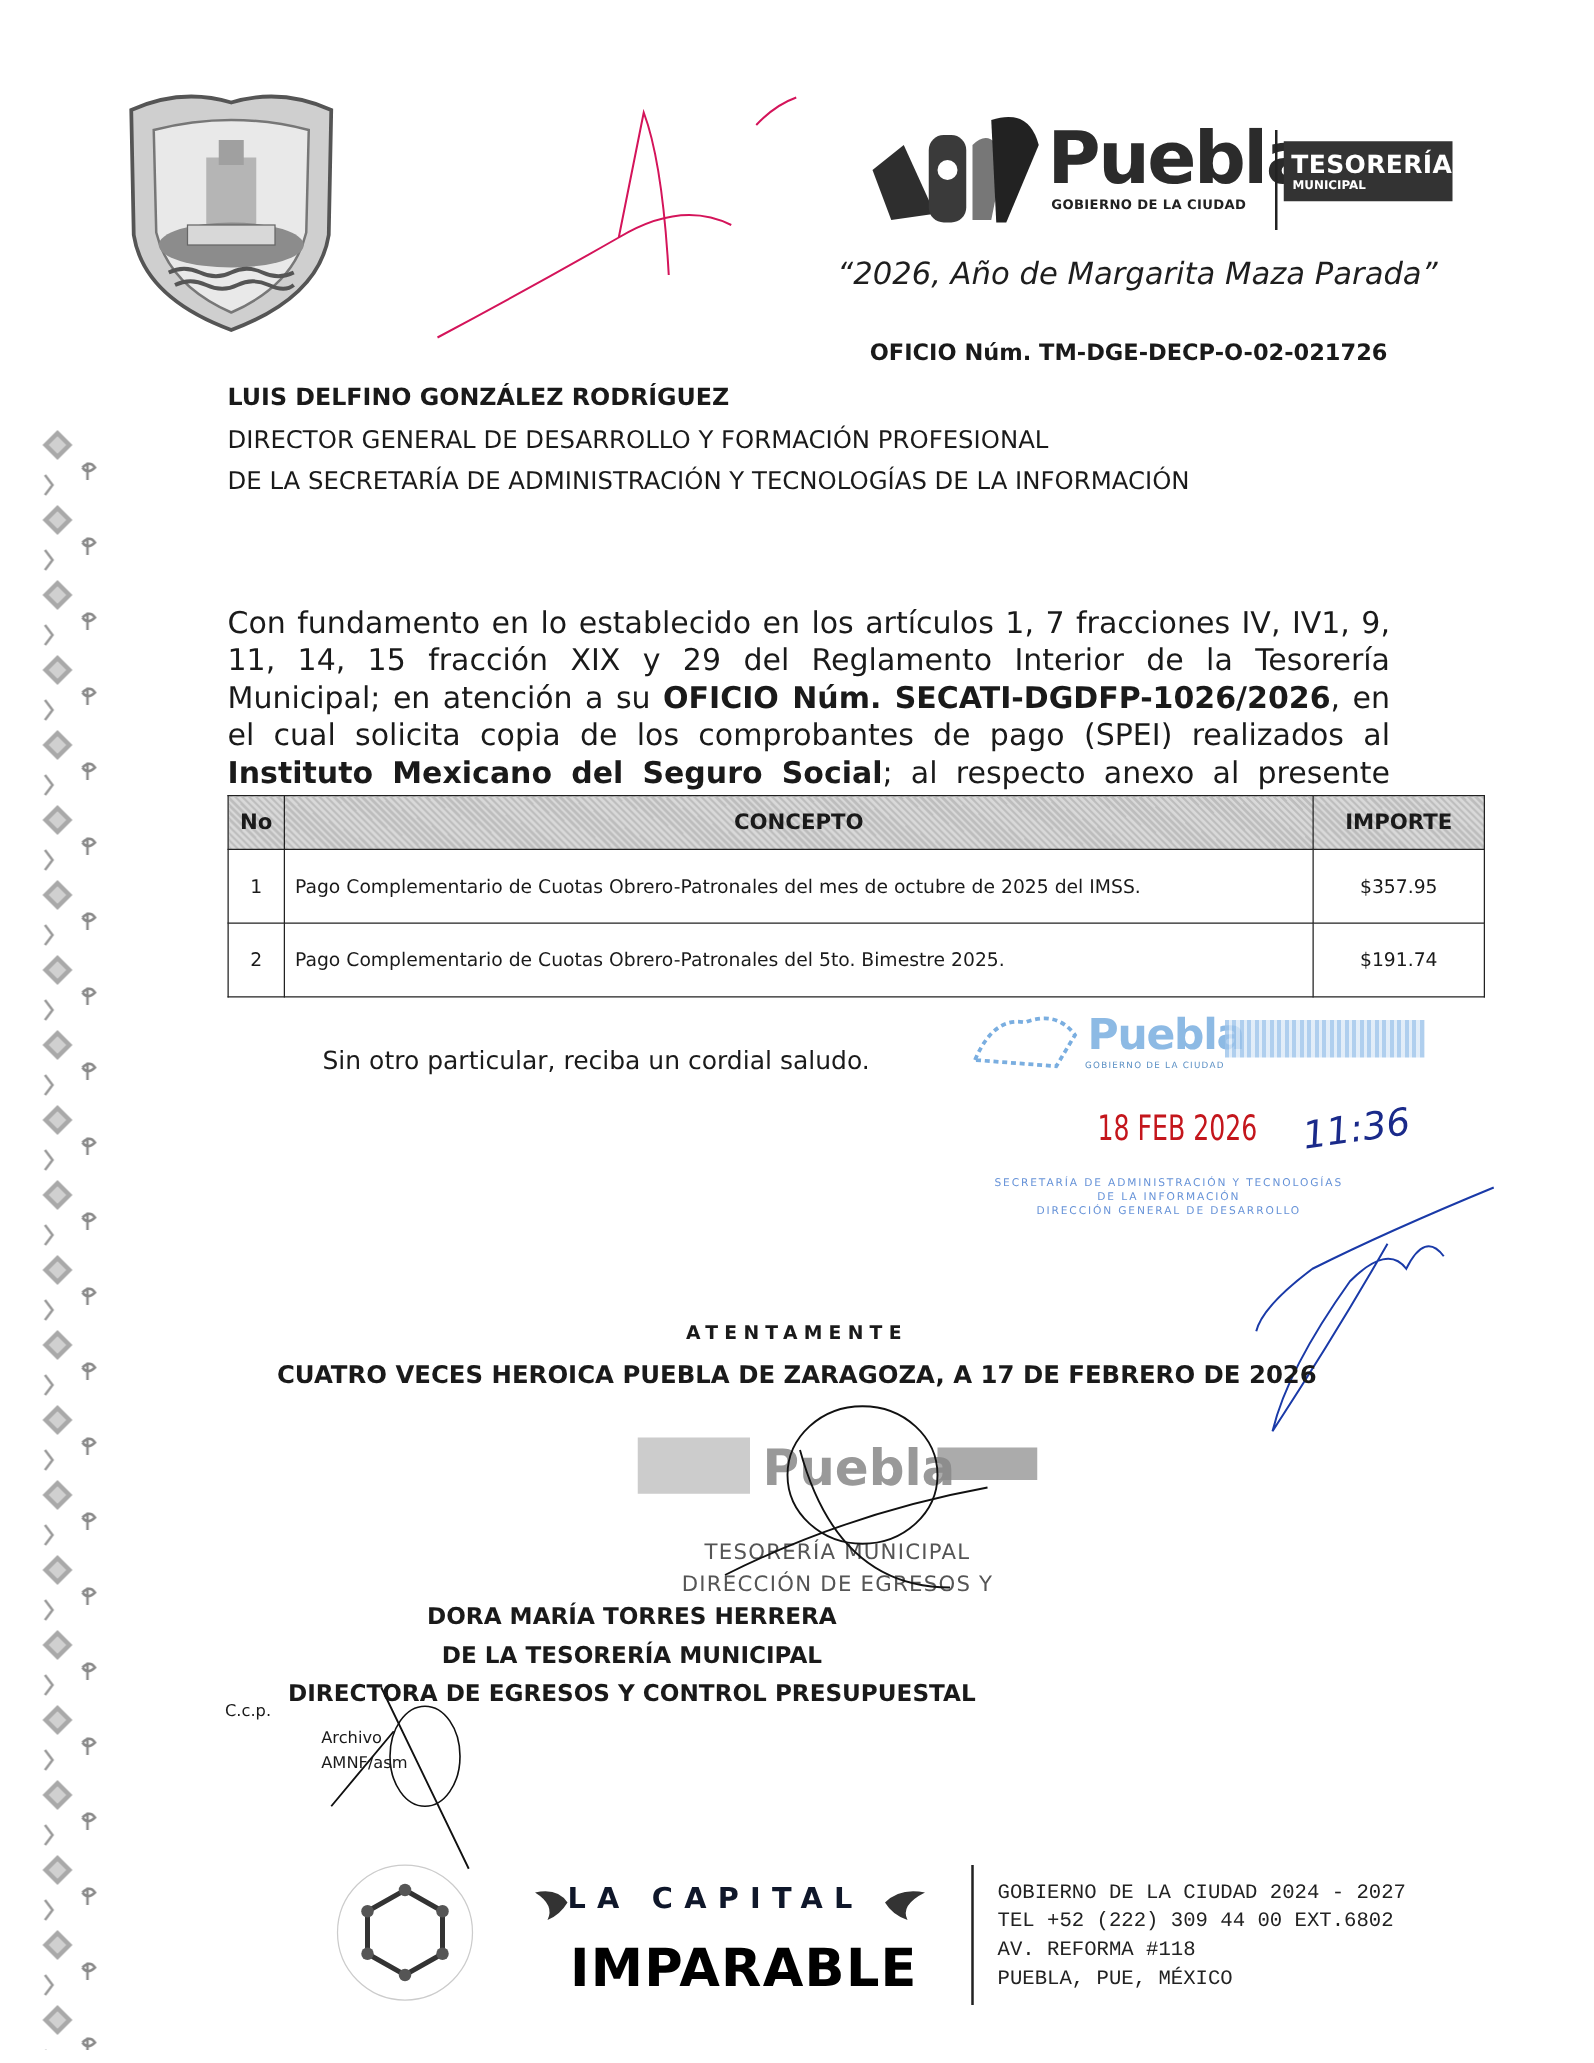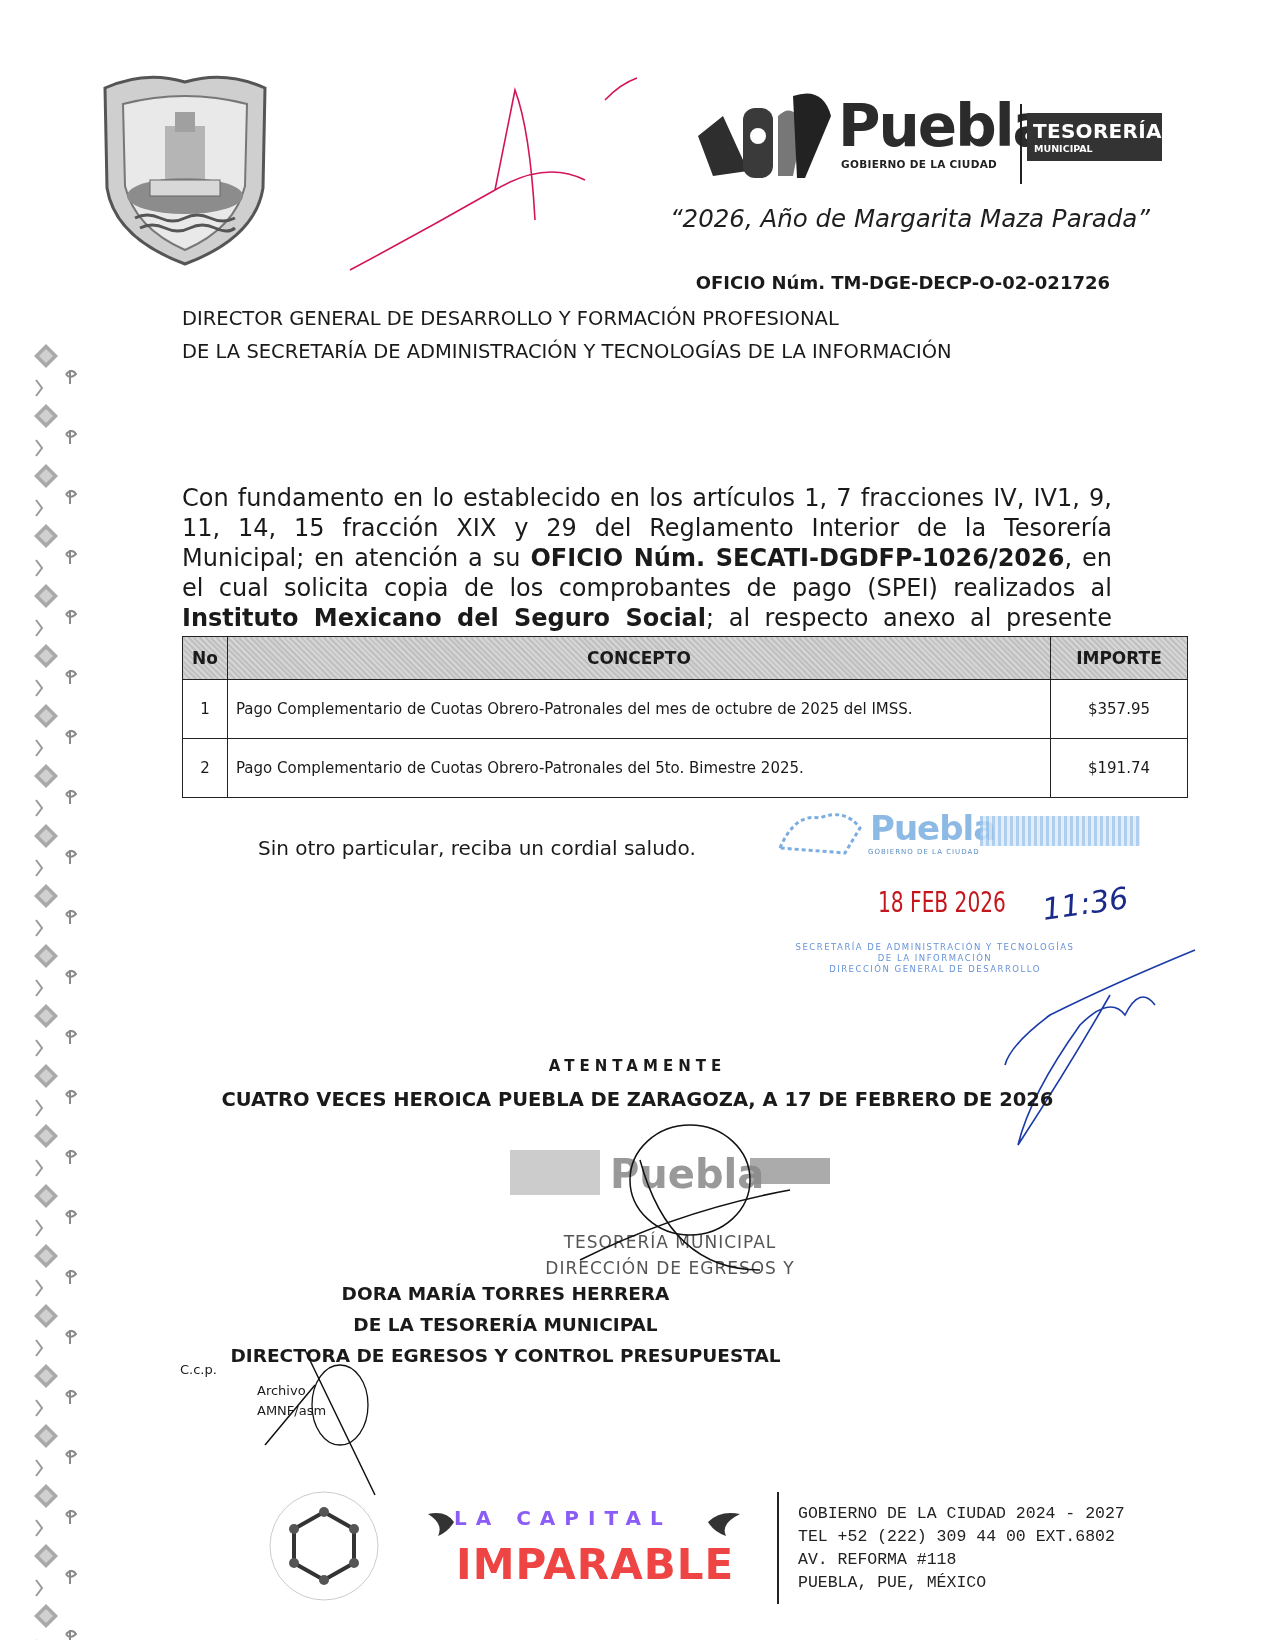--- a/index.html
+++ b/index.html
@@ -58,22 +58,22 @@
   #signature-block { left: 0; width: 1011px; top: 1278px; text-align: center; font-weight: bold; font-size: 18.5px; line-height: 31px; }
   #treasury-stamp { left: 470px; top: 1140px; width: 390px; height: 140px; }
   .treasury-stamp-text { position: absolute; left: 70px; width: 260px; text-align: center; font-size: 17px; color: #555; letter-spacing: 1px; }
 
   #ccp { left: 180px; top: 1362px; font-size: 13px; }
   #ccp-lines { left: 257px; top: 1381px; font-size: 13px; line-height: 20px; }
 
   
   #equality-seal { left: 268px; top: 1490px; width: 112px; height: 112px; }
   #capital-logo { left: 426px; top: 1506px; width: 320px; height: 88px; }
-  #capital-top { position: absolute; left: 28px; top: 0px; font-size: 20px; font-weight: bold; letter-spacing: 9px; color: #8b5cf6; }
-  #capital-bottom { position: absolute; left: 30px; top: 34px; font-size: 42px; font-weight: bold; color: #ef4444; letter-spacing: 1px; }
+  #capital-top { position: absolute; left: 28px; top: 0px; font-size: 23px; font-weight: bold; letter-spacing: 9px; color: #0f172a; }
+  #capital-bottom { position: absolute; left: 30px; top: 44px; font-size: 42px; font-weight: bold; color: #000000; letter-spacing: 1px; }
   #footer-divider { left: 777px; top: 1492px; width: 2px; height: 112px; background: #222; }
   #footer-contact { left: 798px; top: 1502px; font-family: "Liberation Mono", "DejaVu Sans Mono", monospace; font-size: 16.5px; line-height: 23px; color: #222; }
 
   svg { display: block; }
 </style>
 </head>
 <body>
 
 <div id="side-pattern" class="abs">
   <svg width="52" height="1300" viewBox="0 0 52 1300">
@@ -121,20 +121,21 @@
   <div class="logo-box">
     <div class="t1">TESORERÍA</div>
     <div class="t2">MUNICIPAL</div>
   </div>
 </div>
 
 <div id="year-motto" class="abs">“2026, Año de Margarita Maza Parada”</div>
 <div id="oficio-number" class="abs">OFICIO Núm. TM-DGE-DECP-O-02-021726</div>
 
 <div id="recipient" class="abs">
+  <div class="name">LUIS DELFINO GONZÁLEZ RODRÍGUEZ</div>
   <div>DIRECTOR GENERAL DE DESARROLLO Y FORMACIÓN PROFESIONAL</div>
   <div>DE LA SECRETARÍA DE ADMINISTRACIÓN Y TECNOLOGÍAS DE LA INFORMACIÓN</div>
 </div>
 
 <div id="body-text" class="abs">
   <span>Con fundamento en lo establecido en los artículos 1, 7 fracciones IV, IV1, 9, 11, 14, 15 fracción XIX y 29 del Reglamento Interior de la Tesorería Municipal; en atención a su </span><b>OFICIO Núm. SECATI-DGDFP-1026/2026</b><span>, en el cual solicita copia de los comprobantes de pago (SPEI) realizados al </span><b>Instituto Mexicano del Seguro Social</b><span>; al respecto anexo al presente copia simple de los comprobantes solicitados por el siguiente concepto:</span>
 </div>
 
 <table id="concept-table" class="abs">
   <thead>

